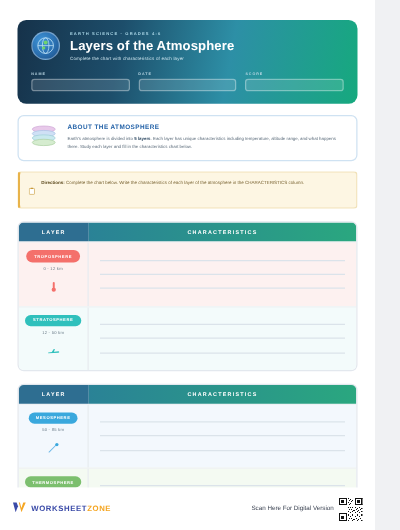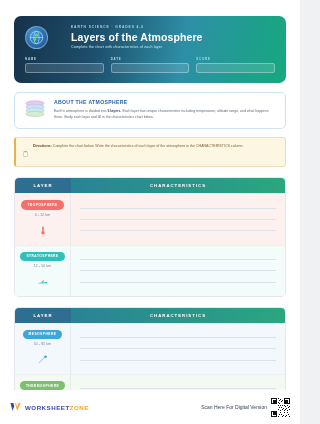--- a/index.html
+++ b/index.html
@@ -17,21 +17,21 @@
   }
 
   
   .hero {
     position: relative;
     border-radius: 7px;
     background: linear-gradient(100deg, #16324a 0%, #1d4e6b 30%, #2d8fa6 62%, #16a97e 100%);
     padding: 9px 11px 10px 11px;
     overflow: hidden;
   }
-  .hero-top { display: flex; align-items: flex-end; gap: 23px; }
+  .hero-top { display: flex; align-items: flex-start; gap: 8px; }
   .globe {
     flex: 0 0 auto;
     width: 23px; height: 23px; border-radius: 50%;
     background: radial-gradient(circle at 35% 32%, #3f94d6 0%, #2a6fb0 55%, #1d4f85 100%);
     border: 1px solid rgba(255,255,255,.35);
     display: flex; align-items: center; justify-content: center;
   }
   .globe svg { display: block; }
   .hero-text { min-width: 0; }
   .eyebrow {

